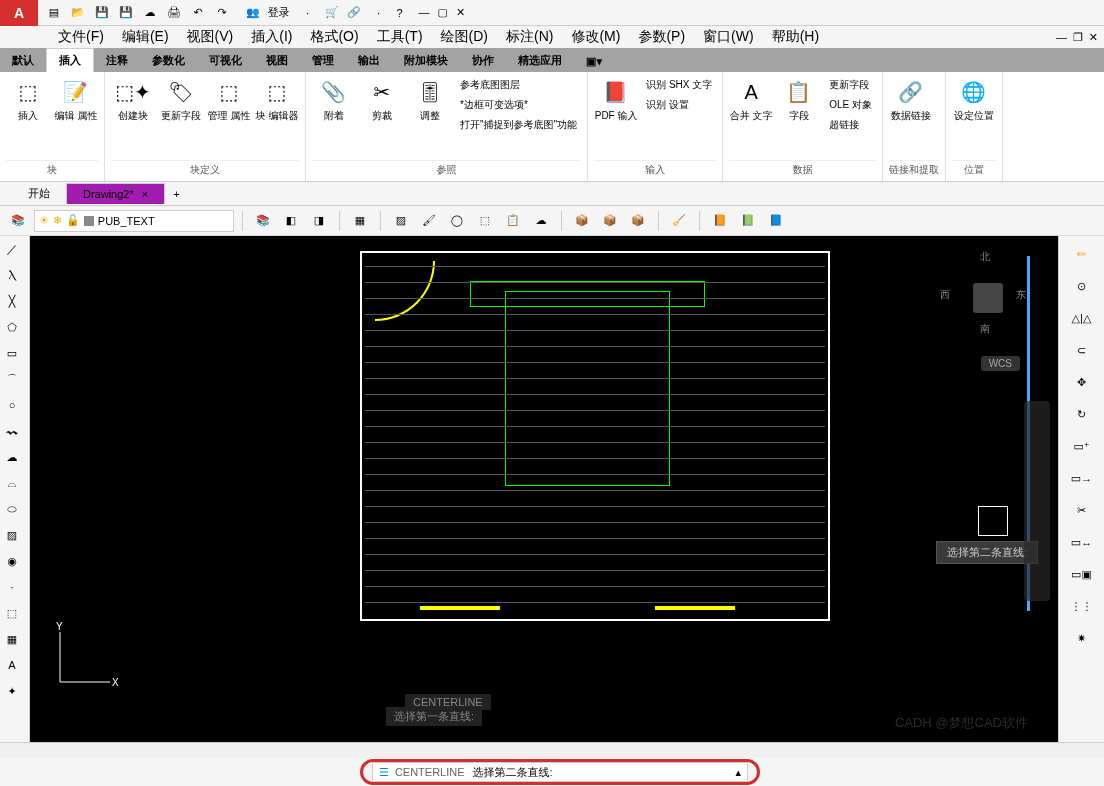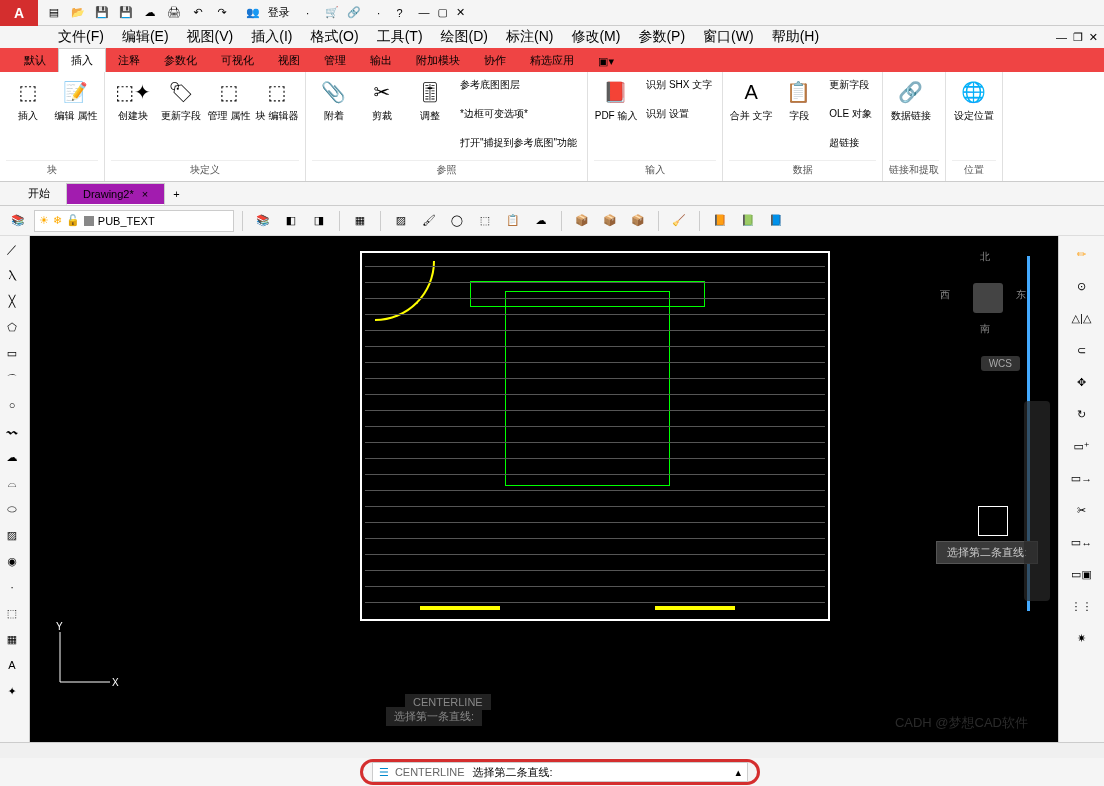--- a/index.html
+++ b/index.html
@@ -14,34 +14,34 @@
 .title-text { font-size: 12px; }
 .search-box { width: 180px; height: 18px; border: 1px solid #ccc; padding: 0 4px; font-size: 11px; font-style: italic; color: #888; }
 .title-right { display: flex; align-items: center; gap: 8px; padding: 0 8px; }
 .win-controls { display: flex; gap: 8px; padding: 0 8px; }
 
 
 .menubar { height: 22px; background: #f5f5f5; display: flex; align-items: center; gap: 2px; padding-left: 50px; }
 .menu-item { padding: 2px 8px; font-size: 14px; cursor: pointer; }
 
 
-.ribbon-tabs { height: 24px; background: #ef4444; display: flex; align-items: flex-end; padding-left: 12px; }
+.ribbon-tabs { height: 24px; background: #a3a3a3; display: flex; align-items: flex-end; padding-left: 0; font-weight: bold; }
 .ribbon-tab { padding: 4px 12px; font-size: 11px; cursor: pointer; }
 .ribbon-tab.active { background: #fff; border: 1px solid #ccc; border-bottom: none; }
 
 
 .ribbon { height: 110px; background: #fff; border-bottom: 1px solid #ccc; display: flex; }
 .ribbon-group { border-right: 1px solid #e0e0e0; padding: 4px 6px; display: flex; flex-direction: column; }
 .ribbon-group-body { flex: 1; display: flex; gap: 4px; align-items: flex-start; }
 .ribbon-group-label { text-align: center; font-size: 10px; color: #555; padding-top: 2px; border-top: 1px solid #eee; }
 .ribbon-btn-lg { width: 44px; display: flex; flex-direction: column; align-items: center; gap: 2px; cursor: pointer; }
 .ribbon-btn-lg .icon { width: 32px; height: 32px; display: flex; align-items: center; justify-content: center; font-size: 20px; }
 .ribbon-btn-lg .label { font-size: 10px; text-align: center; line-height: 1.2; }
 .ribbon-text-item { font-size: 10px; padding: 2px 4px; cursor: pointer; white-space: nowrap; }
-.ribbon-col { display: flex; flex-direction: column; gap: 11px; }
+.ribbon-col { display: flex; flex-direction: column; gap: 2px; }
 
 
 .doc-tabs { height: 24px; background: #f5f5f5; display: flex; align-items: center; border-bottom: 1px solid #ccc; padding-left: 12px; }
 .doc-tab { padding: 4px 16px; font-size: 11px; cursor: pointer; position: relative; }
 .doc-tab.active { background: #a21caf; border: 1px solid #ccc; border-bottom: 1px solid #fff; }
 .doc-tab-close { margin-left: 8px; cursor: pointer; }
 .doc-tab-add { padding: 4px 8px; cursor: pointer; }
 
 
 .toolbar-row { height: 30px; background: #f5f5f5; display: flex; align-items: center; gap: 4px; padding: 0 6px; border-bottom: 1px solid #ddd; }

